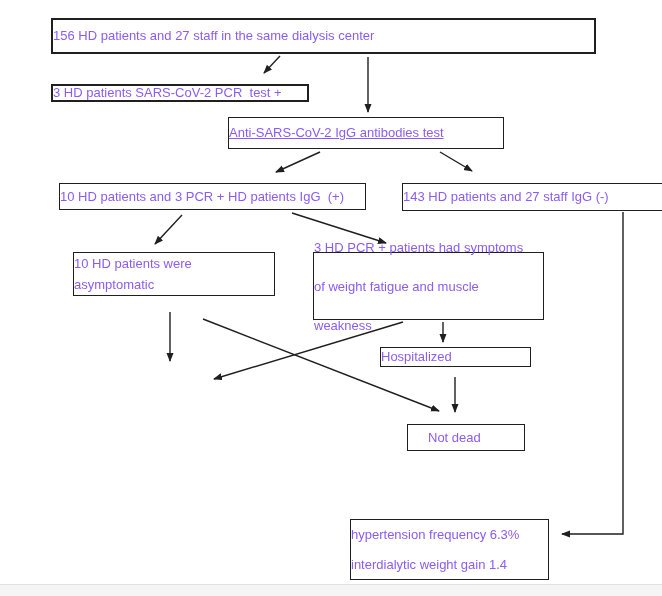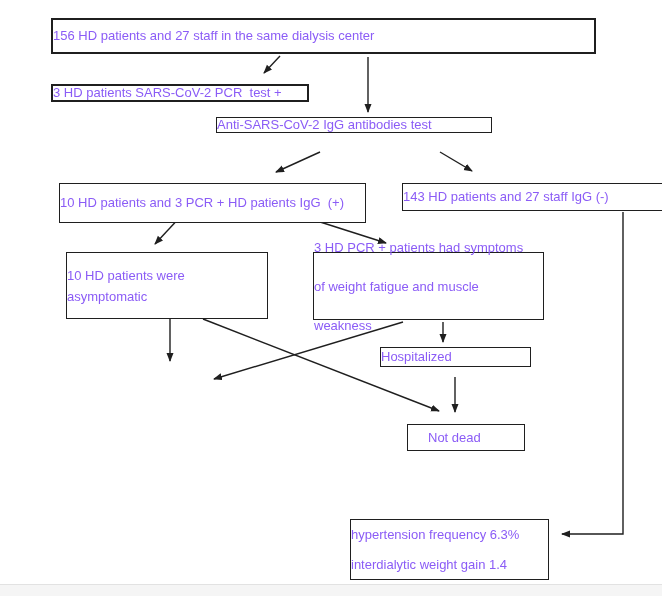--- a/index.html
+++ b/index.html
@@ -53,33 +53,33 @@
   </svg>
 
   <div class="box thick" style="left:51px;top:18px;width:545px;height:36px;">
     <span class="ln">156 HD patients and 27 staff in the same dialysis center</span>
   </div>
 
   <div class="box thick" style="left:51px;top:84px;width:258px;height:18px;">
     <span class="ln">3 HD patients SARS-CoV-2 PCR  test +</span>
   </div>
 
-  <div class="box" style="left:216px;top:117px;width:276px;height:16px;">
+  <div class="box" style="left:228px;top:117px;width:276px;height:32px;text-decoration:underline;">
     <span class="ln">Anti-SARS-CoV-2 IgG antibodies test</span>
   </div>
 
-  <div class="box" style="left:59px;top:183px;width:307px;height:40px;">
+  <div class="box" style="left:59px;top:183px;width:307px;height:27px;">
     <span class="ln">10 HD patients and 3 PCR + HD patients IgG  (+)</span>
   </div>
 
   <div class="box" style="left:402px;top:183px;width:267px;height:28px;">
     <span class="ln">143 HD patients and 27 staff IgG (-)</span>
   </div>
 
-  <div class="box lines-2" style="left:66px;top:252px;width:202px;height:67px;">
+  <div class="box lines-2" style="left:73px;top:252px;width:202px;height:44px;">
     <span class="ln">10 HD patients were</span>
     <span class="ln">asymptomatic</span>
   </div>
 
   <div class="box lines-3" style="left:313px;top:252px;width:231px;height:68px;gap:18px;">
     <span class="ln">3 HD PCR + patients had symptoms</span>
     <span class="ln">of weight fatigue and muscle</span>
     <span class="ln">weakness</span>
   </div>
 

